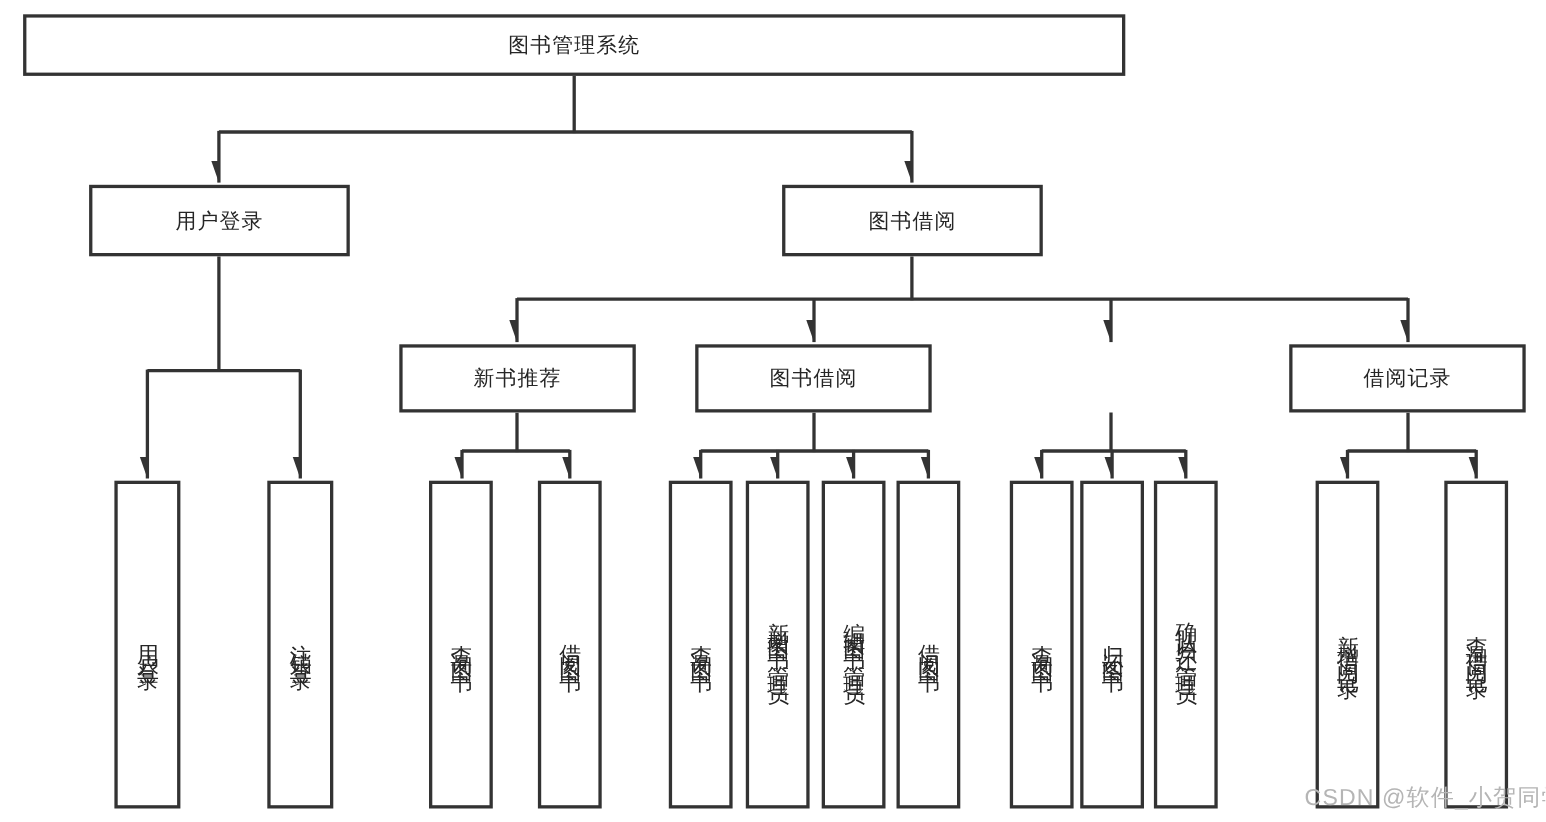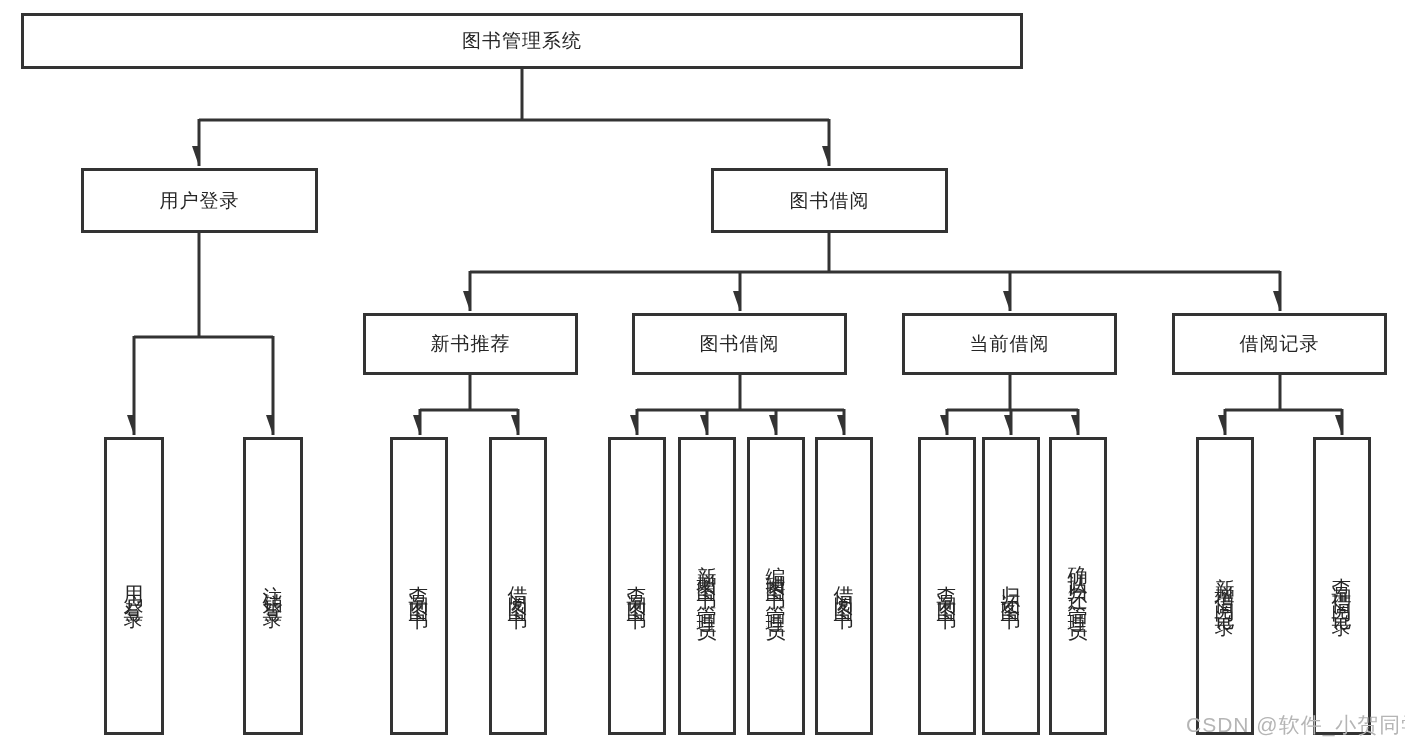--- a/index.html
+++ b/index.html
@@ -112,21 +112,20 @@
     <line x1="1342" y1="409" x2="1342" y2="435" marker-end="url(#ah)"></line>
   </svg>
 
   <div class="node" style="left:21px; top:13px; width:1002px; height:56px;">图书管理系统</div>
 
   <div class="node" style="left:81px; top:168px; width:237px; height:65px;">用户登录</div>
   <div class="node" style="left:711px; top:168px; width:237px; height:65px;">图书借阅</div>
 
   <div class="node" style="left:363px; top:313px; width:215px; height:62px;">新书推荐</div>
   <div class="node" style="left:632px; top:313px; width:215px; height:62px;">图书借阅</div>
-  <div class="node" style="left:902px; top:313px; width:215px; height:62px;">当前借阅</div>
   <div class="node" style="left:1172px; top:313px; width:215px; height:62px;">借阅记录</div>
 
   <div class="node vnode" style="left:104px; top:437px; width:60px; height:298px;">用户登录</div>
   <div class="node vnode" style="left:243px; top:437px; width:60px; height:298px;">注销登录</div>
 
   <div class="node vnode" style="left:390px; top:437px; width:58px; height:298px;">查询图书</div>
   <div class="node vnode" style="left:489px; top:437px; width:58px; height:298px;">借阅图书</div>
 
   <div class="node vnode" style="left:608px; top:437px; width:58px; height:298px;">查询图书</div>
   <div class="node vnode" style="left:678px; top:437px; width:58px; height:298px;">新增图书（管理员）</div>

